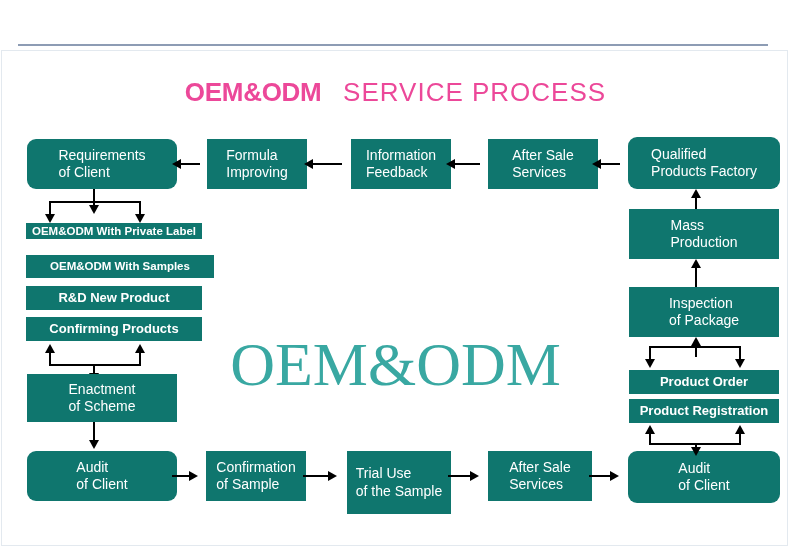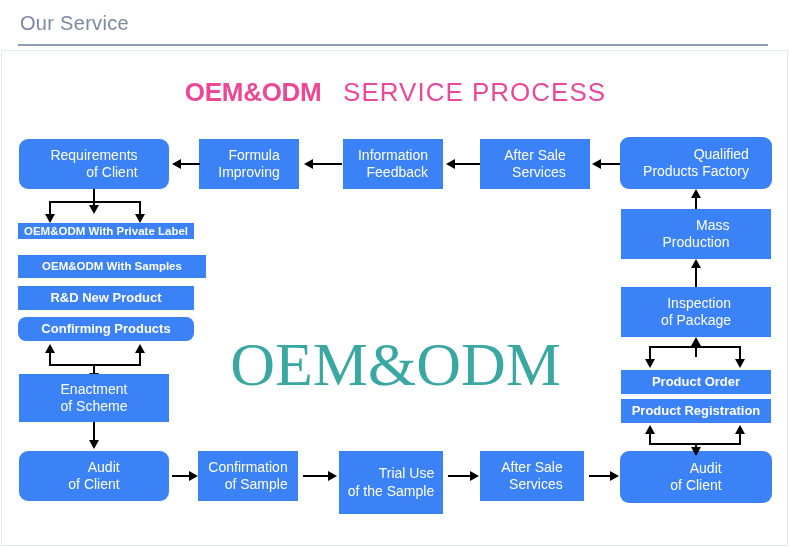--- a/index.html
+++ b/index.html
@@ -43,27 +43,28 @@
   .watermark{
     position:absolute;left:0;top:278px;width:787px;text-align:center;
     font-family:"Liberation Serif", serif;
     font-size:62px;color:#39a8a2;white-space:nowrap;
     pointer-events:none;
   }
 
   
   .box{
     position:absolute;
-    background:#3b82f6;
+    background:#0f766e;
     color:#ffffff;
     display:flex;align-items:center;justify-content:center;
-    text-align:right;
+    text-align:left;
     line-height:1.25;
     box-sizing:border-box;
     font-size:14px;
+    margin-left:8px;
   }
   .box.round{border-radius:9px;}
   .box.small{font-size:11.5px;font-weight:bold;}
   .box.small-lg{font-size:13px;font-weight:bold;}
 
   
   .ln{position:absolute;background:#000000;}
   .ln.h{height:2px;}
   .ln.v{width:2px;}
 
@@ -72,21 +73,20 @@
   .ar.right{border-top:5px solid transparent;border-bottom:5px solid transparent;border-left:9px solid #000;}
   .ar.up{border-left:5px solid transparent;border-right:5px solid transparent;border-bottom:9px solid #000;}
   .ar.down{border-left:5px solid transparent;border-right:5px solid transparent;border-top:9px solid #000;}
 </style>
 </head>
 <body>
 
 <div id="root">
 
   <div class="page-header">
-    <div class="title">Our Service</div>
     <div class="rule"></div>
   </div>
 
   <div class="diagram">
 
     <div class="diagram-title">
       <span class="b">OEM&amp;ODM</span>
       &nbsp;
       <span class="n">SERVICE PROCESS</span>
     </div>
@@ -145,21 +145,21 @@
     <div class="ln v" style="left:47px;top:150px;height:14px;"></div>
     <div class="ln v" style="left:137px;top:150px;height:14px;"></div>
     <div class="ln v" style="left:91px;top:150px;height:6px;"></div>
     <div class="ar down" style="left:87px;top:154px;"></div>
     <div class="ar down" style="left:43px;top:163px;"></div>
     <div class="ar down" style="left:133px;top:163px;"></div>
 
     <div class="box small" style="left:16px;top:172px;width:176px;height:16px;">OEM&amp;ODM With Private Label</div>
     <div class="box small" style="left:16px;top:204px;width:188px;height:23px;">OEM&amp;ODM With Samples</div>
     <div class="box small-lg" style="left:16px;top:235px;width:176px;height:24px;">R&amp;D New Product</div>
-    <div class="box small-lg" style="left:16px;top:266px;width:176px;height:24px;border-radius:8px;">Confirming Products</div>
+    <div class="box small-lg" style="left:16px;top:266px;width:176px;height:24px;">Confirming Products</div>
 
     <div class="ar up" style="left:43px;top:293px;"></div>
     <div class="ar up" style="left:133px;top:293px;"></div>
     <div class="ln v" style="left:47px;top:300px;height:15px;"></div>
     <div class="ln v" style="left:137px;top:300px;height:15px;"></div>
     <div class="ln h" style="left:47px;top:313px;width:92px;"></div>
     <div class="ln v" style="left:91px;top:313px;height:12px;"></div>
     <div class="ar down" style="left:87px;top:322px;"></div>
 
     <div class="box" style="left:17px;top:323px;width:150px;height:48px;">

